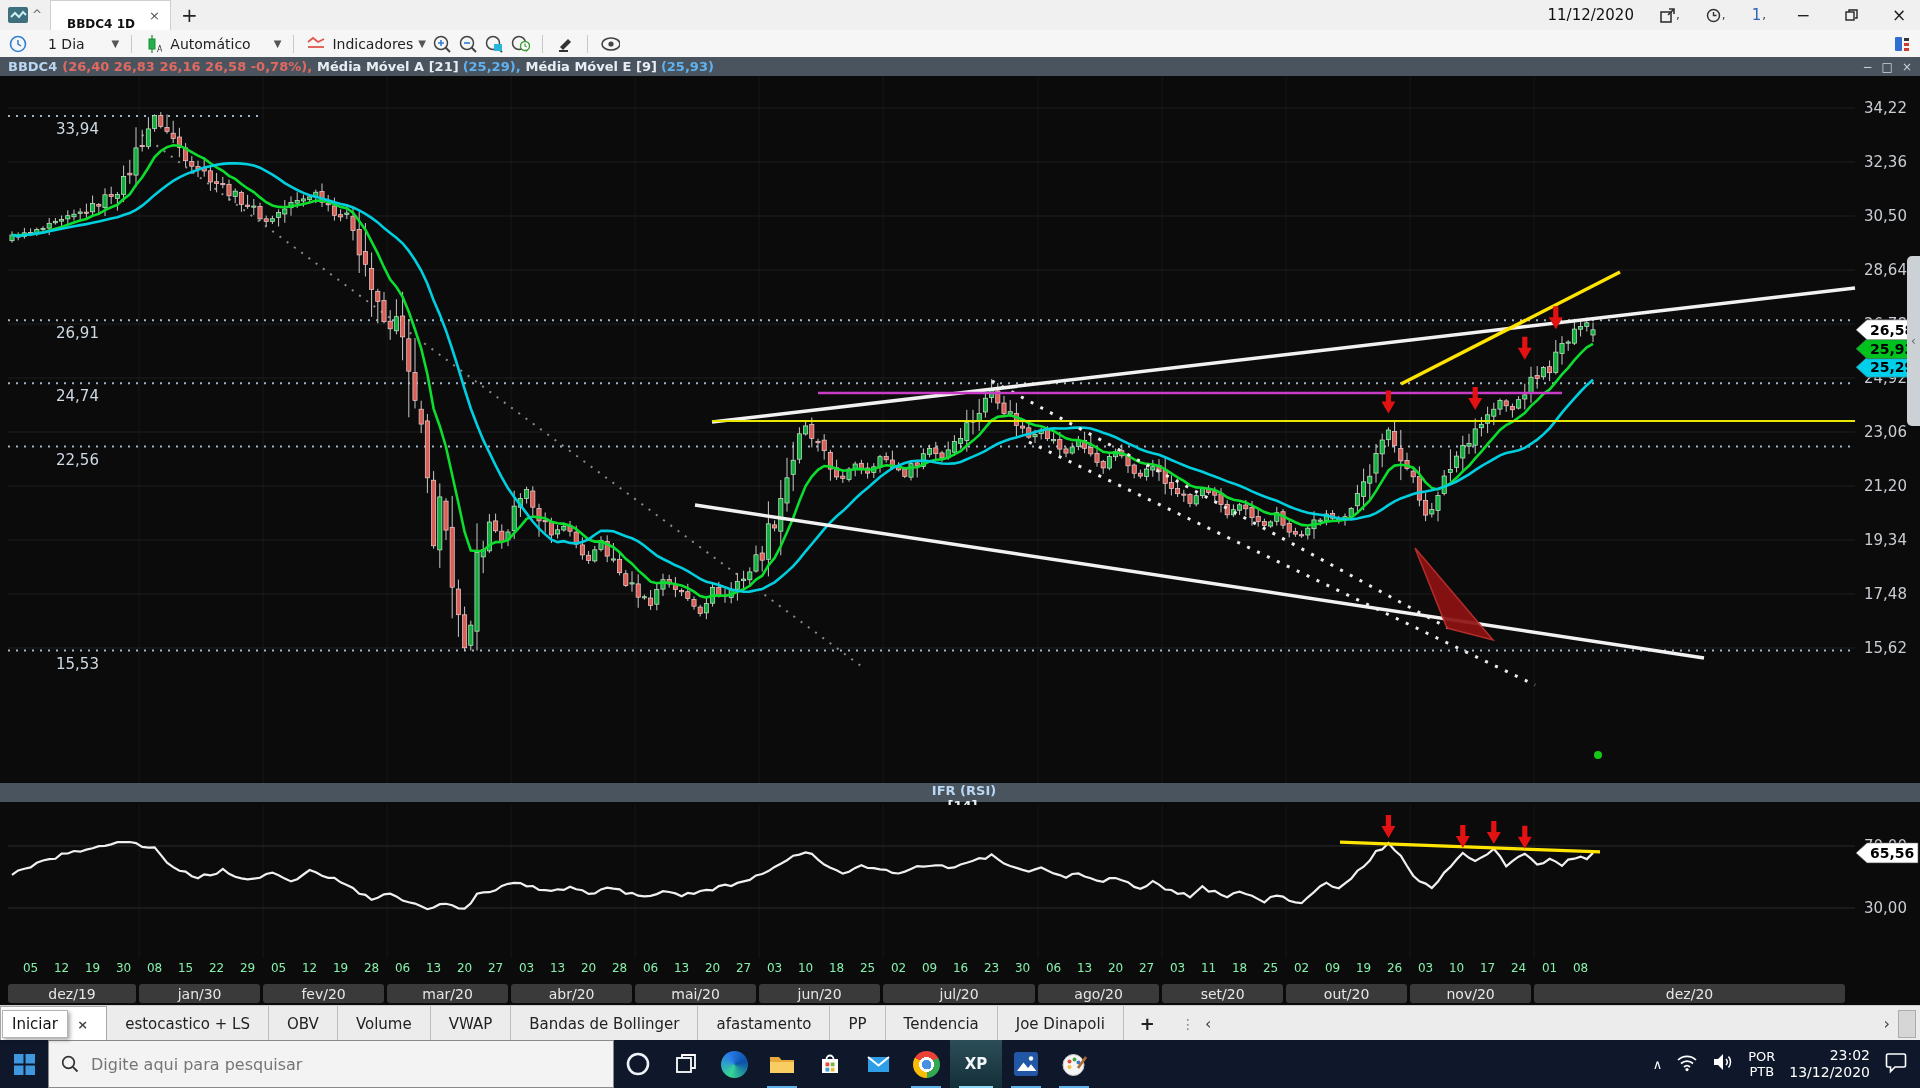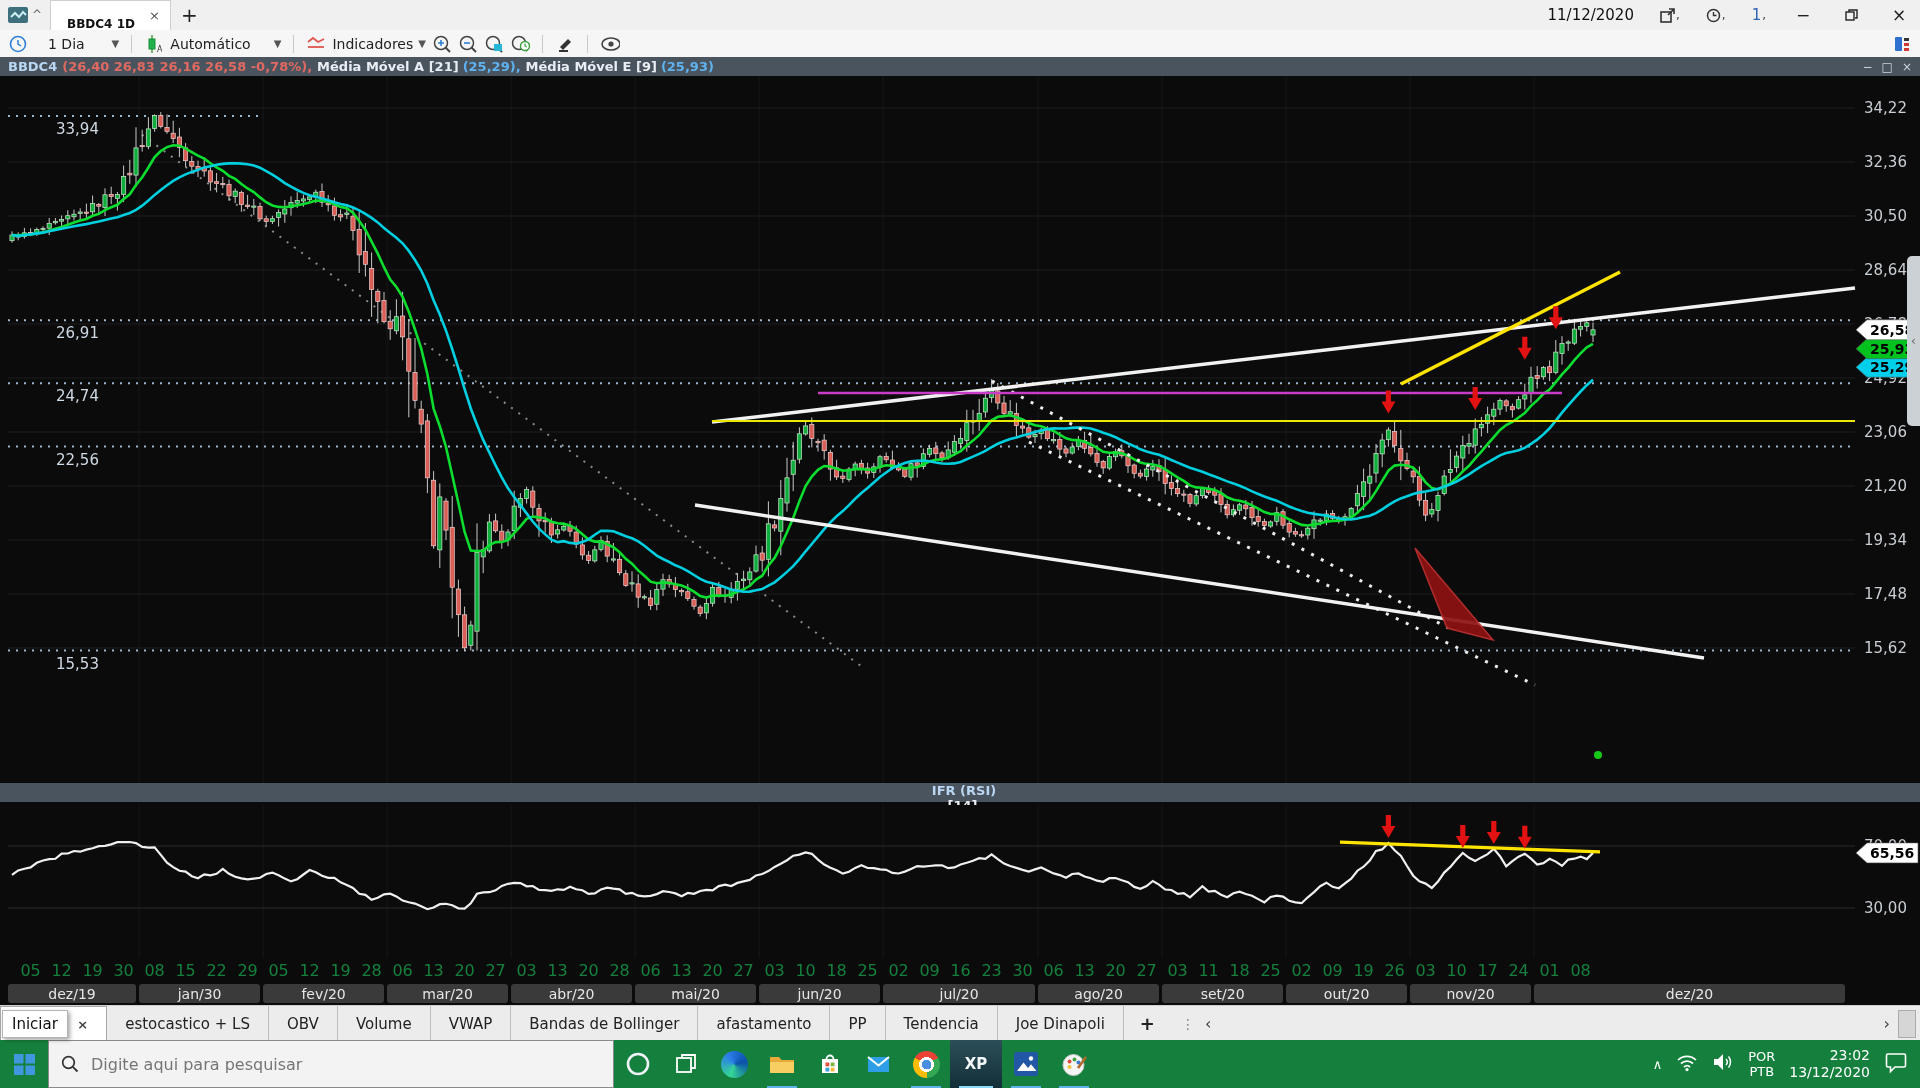--- a/index.html
+++ b/index.html
@@ -38,42 +38,42 @@
   .phead .lbl{font-weight:bold;margin-left:5px;}
   .phead .blu{color:#5fb3f0;font-weight:bold;margin-left:4px;}
   .phead-btns{margin-left:auto;margin-right:8px;display:flex;gap:9px;color:#cdd5dd;font-size:12px;}
   #price-header{top:57px;}
   #rsi-header{top:783px;flex-direction:column;}
   
   #chart-stack{left:0;top:76px;width:1920px;height:929px;background:#0b0b0b;}
   #price-chart-box{position:absolute;left:0;top:0;width:1920px;height:707px;}
   #rsi-chart-box{position:absolute;left:0;top:729px;width:1920px;height:153px;}
   #axis-days{position:absolute;left:0;top:882px;width:1920px;height:25px;}
-  #axis-days span{position:absolute;top:3px;transform:translateX(-50%);font-size:16px;color:#15803d;}
+  #axis-days span{position:absolute;top:3px;transform:translateX(-50%);font-size:12px;color:#86efac;}
   #axis-months{position:absolute;left:0;top:907px;width:1600px;height:22px;}
   .mband{position:absolute;top:1px;height:19px;background:#3a3a3a;border-radius:3px;
          display:flex;align-items:center;justify-content:center;font-size:14px;color:#e6e6e6;}
   #side-handle{position:absolute;right:0;top:180px;width:13px;height:170px;background:#ccd1d5;
                border-radius:5px 0 0 5px;display:flex;align-items:center;justify-content:center;
                color:#666;font-size:12px;z-index:6;}
   
   #tabstrip{left:0;top:1005px;width:1920px;height:35px;background:#ececec;border-top:1px solid #cfcfcf;
             display:flex;align-items:center;font-size:15px;color:#222;}
   .btab{padding:0 18px;height:35px;display:flex;align-items:center;border-right:1px solid #bdbdbd;}
   .btab.active{background:#fff;font-weight:bold;border:1px solid #a8a8a8;border-bottom:none;}
   .btab.active .x{margin-left:10px;font-size:13px;color:#444;}
   .btab-add{padding:0 16px;font-size:18px;font-weight:bold;border-right:none;}
   .strip-dots{color:#888;margin:0 10px;font-size:14px;}
   .strip-ch{color:#444;font-size:16px;}
   #strip-right{margin-left:auto;display:flex;align-items:center;gap:8px;margin-right:4px;}
   #strip-box{width:16px;height:26px;background:#d6d6d6;border:1px solid #ababab;}
   #tooltip-iniciar{position:absolute;left:2px;top:1010px;background:#fff;border:1px solid #b4b4b4;
                    box-shadow:2px 2px 4px rgba(0,0,0,.35);padding:4px 9px;font-size:15px;color:#111;z-index:20;}
   
-  #taskbar{left:0;top:1040px;width:1920px;height:48px;background:#15803d;display:flex;align-items:stretch;z-index:10;}
+  #taskbar{left:0;top:1040px;width:1920px;height:48px;background:#0f172a;display:flex;align-items:stretch;z-index:10;}
   .tb-cell{width:48px;display:flex;align-items:center;justify-content:center;position:relative;}
   #tb-start svg{display:block;}
   #tb-search{width:540px;background:#f3f3f3;border:1px solid #8a8a8a;display:flex;align-items:center;gap:10px;
              padding:0 12px;}
   #tb-search input{border:none;background:transparent;outline:none;font-size:16px;color:#3a3a3a;width:460px;
                    font-family:"DejaVu Sans","Liberation Sans",sans-serif;}
   .tb-underline{position:absolute;bottom:0;left:9px;right:9px;height:2.5px;background:#5fb2e8;}
   #tb-xp{width:52px;background:linear-gradient(#2c4e58,#132f38);}
   #tb-xp span{color:#f2f6f8;font-weight:bold;font-size:15px;}
   #tray{margin-left:auto;display:flex;align-items:center;gap:14px;padding-right:12px;color:#fff;}

